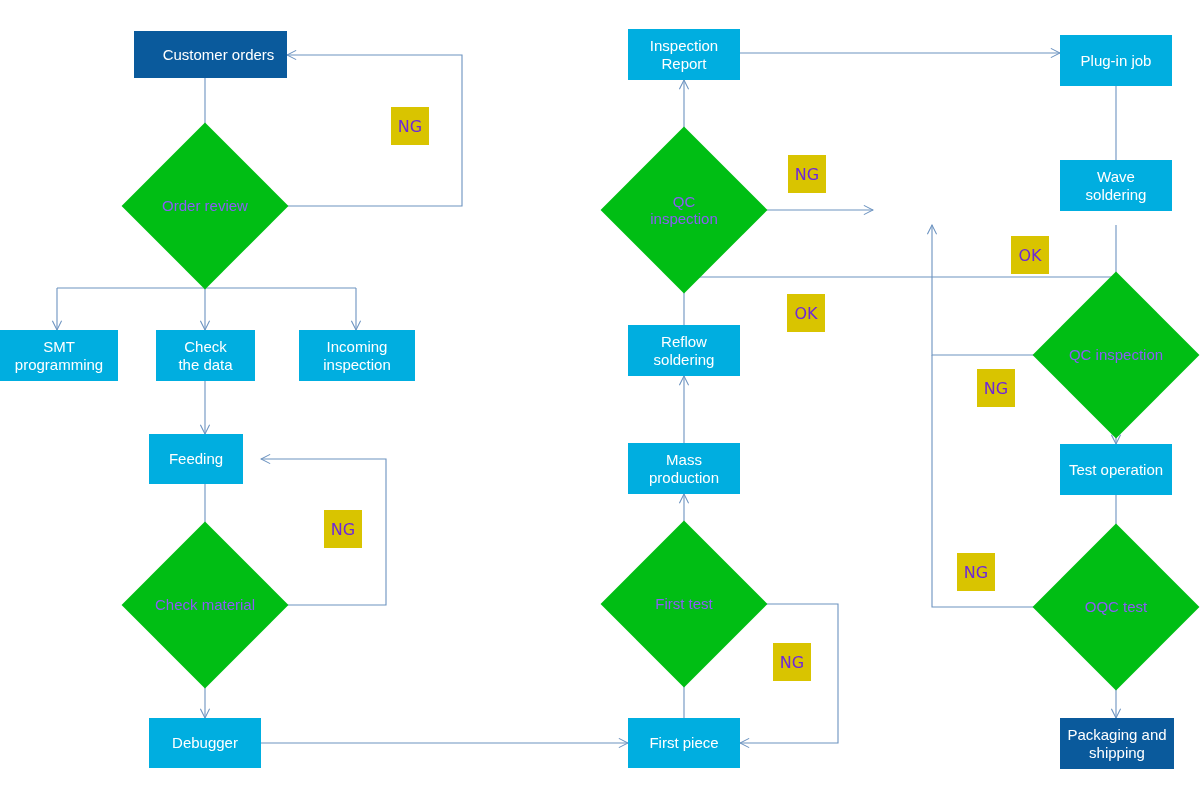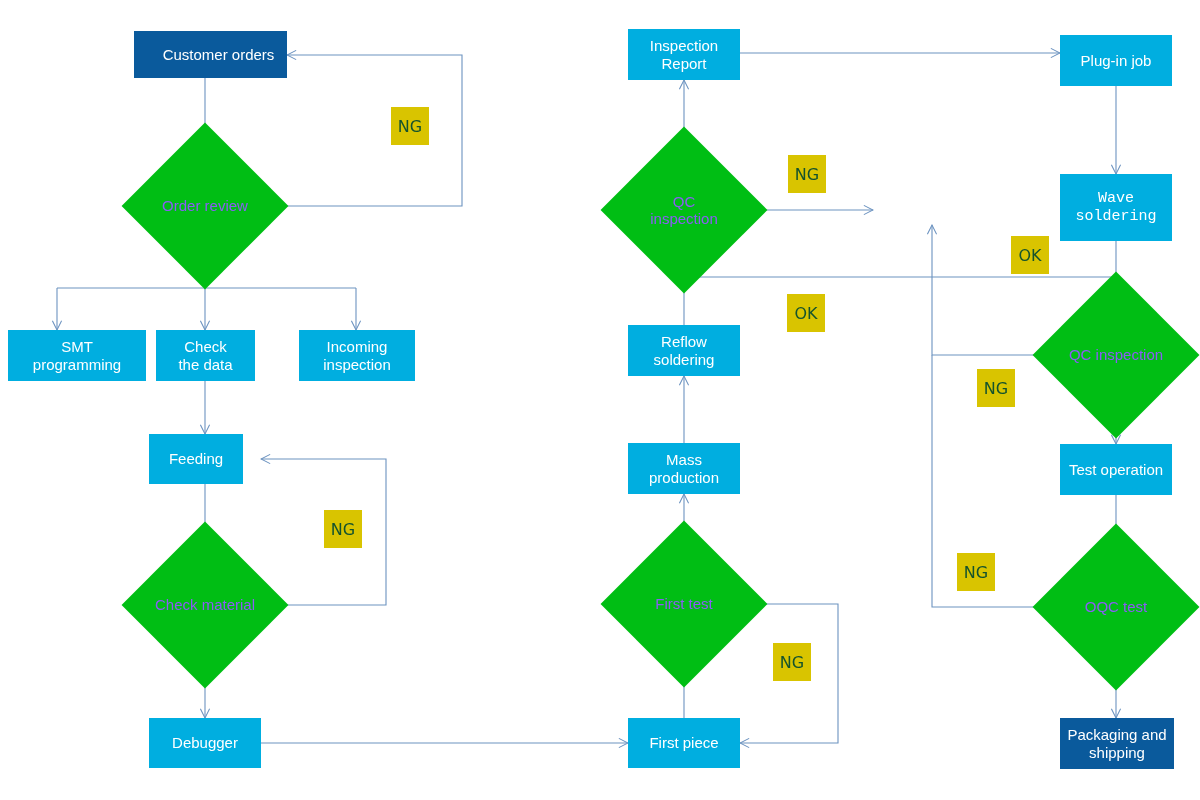--- a/index.html
+++ b/index.html
@@ -51,21 +51,21 @@
   }
   .diamond-label {
     position: relative;
     z-index: 2;
     width: 150%;
   }
   .badge {
     position: absolute;
     box-sizing: border-box;
     background: #D9C400;
-    color: #14532d;
+    color: #6d28d9;
     font-size: 16px;
     display: flex;
     align-items: center;
     justify-content: center;
     font-family: "DejaVu Sans", sans-serif;
     z-index: 4;
   }
 </style>
 </head>
 <body>
@@ -136,21 +136,21 @@
 
   <div class="node terminator" style="left:134px;top:31px;width:153px;height:47px;padding-left:16px;">
     <span>Customer orders</span>
   </div>
 
   <div class="node decision" style="left:146px;top:147px;width:118px;height:118px;">
     <div class="diamond-shape"></div>
     <span class="diamond-label">Order review</span>
   </div>
 
-  <div class="node process" style="left:8px;top:330px;width:138px;height:51px;">
+  <div class="node process" style="left:0px;top:330px;width:118px;height:51px;">
     <span>SMT
 programming</span>
   </div>
 
   <div class="node process" style="left:156px;top:330px;width:99px;height:51px;">
     <span>Check
 the data</span>
   </div>
 
   <div class="node process" style="left:299px;top:330px;width:116px;height:51px;">
@@ -199,21 +199,21 @@
   <div class="node decision" style="left:625px;top:545px;width:118px;height:118px;">
     <div class="diamond-shape"></div>
     <span class="diamond-label">First test</span>
   </div>
 
 
   <div class="node process" style="left:1060px;top:35px;width:112px;height:51px;">
     <span>Plug-in job</span>
   </div>
 
-  <div class="node process" style="left:1060px;top:174px;width:112px;height:67px;font-family:Liberation Mono, monospace;">
+  <div class="node process" style="left:1060px;top:160px;width:112px;height:51px;">
     <span>Wave
 soldering</span>
   </div>
 
   <div class="node decision" style="left:1057px;top:296px;width:118px;height:118px;">
     <div class="diamond-shape"></div>
     <span class="diamond-label">QC inspection</span>
   </div>
 
   <div class="node process" style="left:1060px;top:444px;width:112px;height:51px;">

